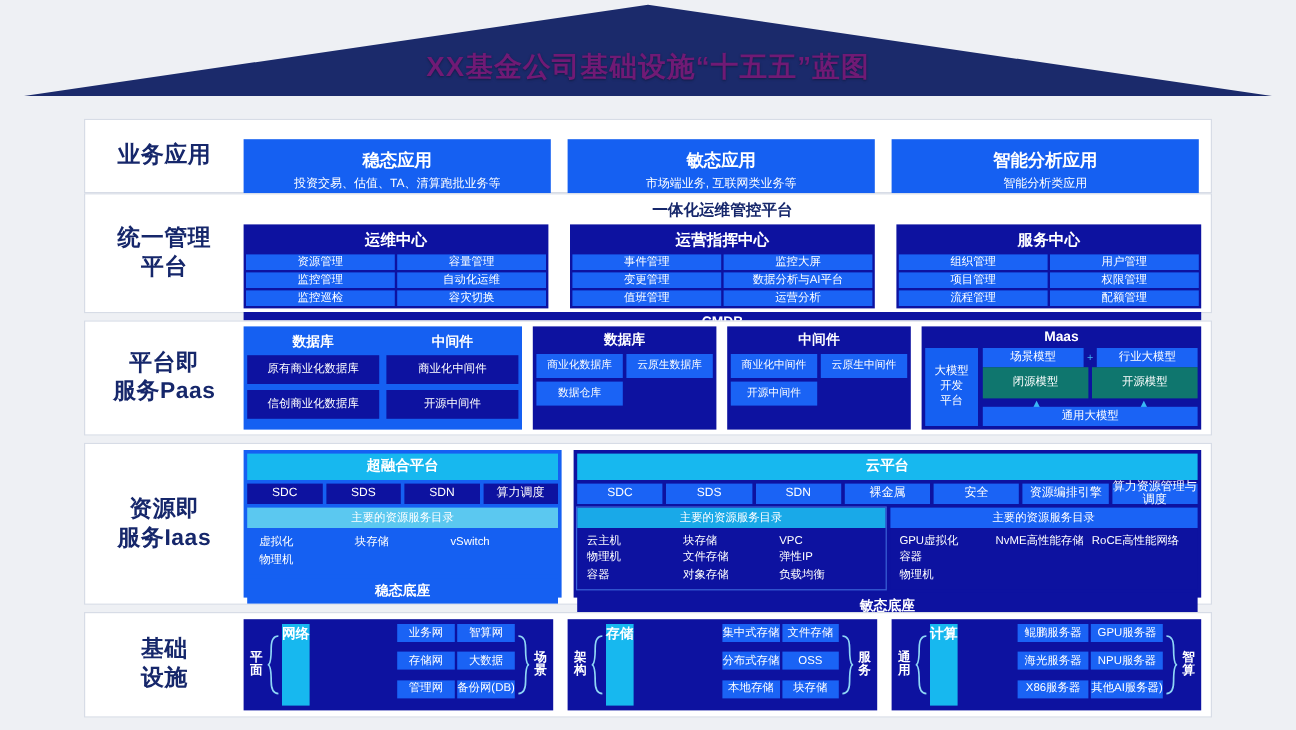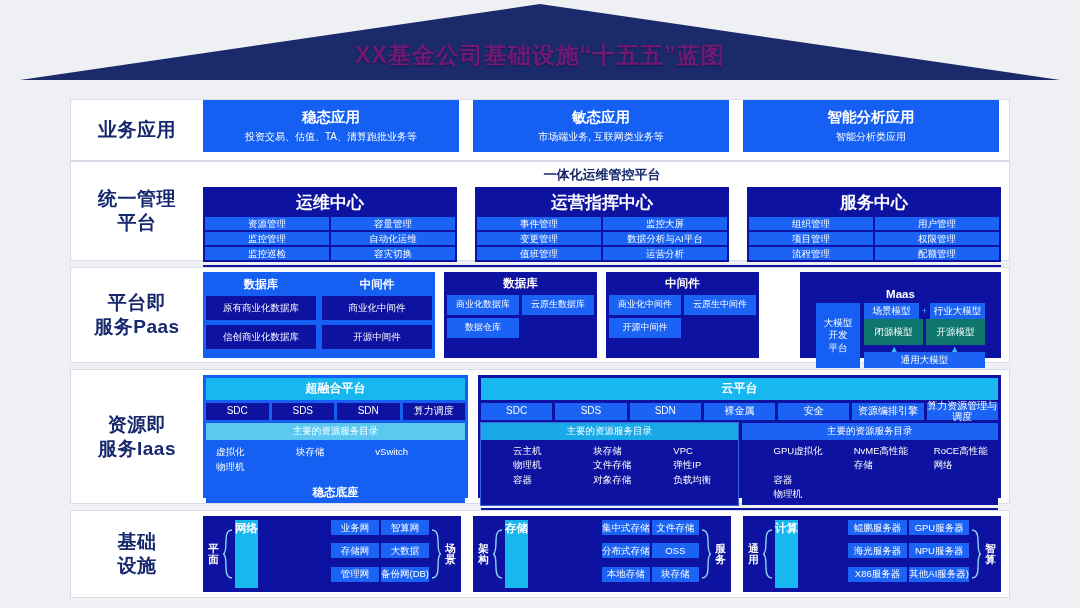--- a/index.html
+++ b/index.html
@@ -36,53 +36,53 @@
 
   
   .hdr { text-align: center; color: #fff; font-weight: bold; }
   .chip {
     display: flex; align-items: center; justify-content: center;
     color: #ffffff; text-align: center; line-height: 1.05;
   }
 
   
   #row-apps { top: 99px; height: 62px; }
-  #row-apps .rowbody { display: flex; gap: 14px; padding: 0 10px 0 0; text-align: center; }
+  #row-apps .rowbody { display: flex; gap: 14px; padding: 16px 10px 0 0; text-align: center; }
   .appcard {
     flex: 1 1 0; background: #1560f2; color: #fff;
     display: flex; flex-direction: column; align-items: center; justify-content: center;
     height: 52px; gap: 3px;
   }
   .appcard .t1 { font-size: 14.5px; font-weight: bold; }
   .appcard .t2 { font-size: 10px; }
 
   
   #row-mgmt { top: 161px; height: 100px; }
   #row-mgmt .rowbody { padding: 3px 8px 4px 0; display: flex; flex-direction: column; }
   .mgmt-title { text-align: center; color: #16276b; font-weight: bold; font-size: 13px; padding: 1px 0 3px; }
   .mgmt-centers { display: flex; gap: 18px; flex: 1 1 auto; }
   .center { flex: 1 1 0; background: #0d12a0; padding: 2px; display: flex; flex-direction: column; }
-  .center > .hdr { font-size: 17px; padding: 2px 0 3px; }
+  .center > .hdr { font-size: 13px; padding: 2px 0 3px; }
   .center-grid { display: grid; grid-template-columns: 1fr 1fr; gap: 2px; flex: 1 1 auto; }
   .center-grid .chip { background: #1a63f5; font-size: 9.5px; min-height: 13px; }
   .cmdb { background: #0d12a0; color: #fff; text-align: center; font-weight: bold; font-size: 11.5px; padding: 3px 0; margin-top: 3px; }
 
   
   #row-paas { top: 267px; height: 96px; }
   #row-paas .rowbody { display: flex; gap: 9px; padding: 4px 8px 4px 0; }
   .paas-left { flex: 0 0 232px; background: #1560f2; padding: 3px; display: flex; gap: 6px; }
   .paas-col { flex: 1 1 0; display: flex; flex-direction: column; }
   .paas-col > .hdr { font-size: 11.5px; padding: 2px 0 4px; }
   .paas-col .chip { background: #0d12a0; font-size: 9.5px; height: 24px; margin-bottom: 5px; }
   .paas-mid { flex: 0 0 153px; background: #0d12a0; padding: 3px; display: flex; flex-direction: column; }
   .paas-mid > .hdr { font-size: 11.5px; padding: 1px 0 4px; }
   .paas-mid-grid { display: grid; grid-template-columns: 1fr 1fr; gap: 3px; }
   .paas-mid-grid .chip { background: #1a63f5; font-size: 9px; height: 20px; }
   .paas-mid-grid .chip.empty { background: transparent; }
-  .maas { flex: 1 1 auto; background: #0d12a0; padding: 16px; display: flex; flex-direction: column; margin-left: 32px; }
+  .maas { flex: 1 1 auto; background: #0d12a0; padding: 3px; display: flex; flex-direction: column; }
   .maas > .hdr { font-size: 11.5px; padding: 0 0 3px; }
   .maas-body { display: flex; gap: 4px; flex: 1 1 auto; }
   .maas-side { flex: 0 0 44px; background: #1560f2; color: #fff; font-size: 9.5px; display: flex;
                align-items: center; justify-content: center; text-align: center; line-height: 1.3; }
   .maas-right { flex: 1 1 auto; display: flex; flex-direction: column; gap: 0; }
   .maas-r1 { display: flex; align-items: center; gap: 3px; }
   .maas-r1 .chip { flex: 1 1 0; background: #1a63f5; font-size: 9.5px; height: 16px; }
   .maas-r2 { display: flex; align-items: center; gap: 3px; }
   .maas-r2 .chip { flex: 1 1 0; background: #0f766e; font-size: 9.5px; height: 26px; }
   .maas-arrows { display: flex; justify-content: space-around; height: 7px; }
@@ -106,21 +106,21 @@
   .hyper-list { background: #1560f2; color: #fff; font-size: 9.5px; padding: 5px 10px; flex: 1 1 auto; }
   .hyper-list .lrow { display: flex; }
   .hyper-list .lrow span { flex: 1 1 0; line-height: 1.55; }
   .cloud-cols { display: flex; gap: 4px; flex: 1 1 auto; }
   .cloud-col { flex: 1 1 0; display: flex; flex-direction: column; }
   .cloud-col.left  .catalog-hdr { background: #19a9e8; }
   .cloud-col.right .catalog-hdr { background: #1a63f5; }
   .cloud-col.left  { outline: 1px solid #3a63d8; }
   .cloud-list { color: #fff; font-size: 9.5px; padding: 4px 8px; flex: 1 1 auto; background: #0d12a0; }
   .cloud-list .lrow { display: flex; }
-  .cloud-list .lrow span { flex: 1 1 0; line-height: 1.5; margin-left: 24px; }
+  .cloud-list .lrow span { flex: 1 1 0; line-height: 1.5; }
   .base-bar { text-align: center; color: #fff; font-weight: bold; font-size: 11.5px; padding: 3px 0; margin-top: 3px; }
   .plat-hyper .base-bar { background: #1560f2; }
   .plat-cloud .base-bar { background: #0d12a0; }
 
   
   #row-infra { top: 510px; height: 88px; }
   #row-infra .rowbody { display: flex; gap: 12px; padding: 5px 8px 5px 0; }
   .infra { flex: 1 1 0; background: #0d12a0; padding: 4px 3px; display: flex; align-items: stretch; gap: 2px; }
   .infra-side { flex: 0 0 15px; color: #fff; font-size: 10.5px; font-weight: bold;
                 display: flex; align-items: center; justify-content: center; text-align: center;

